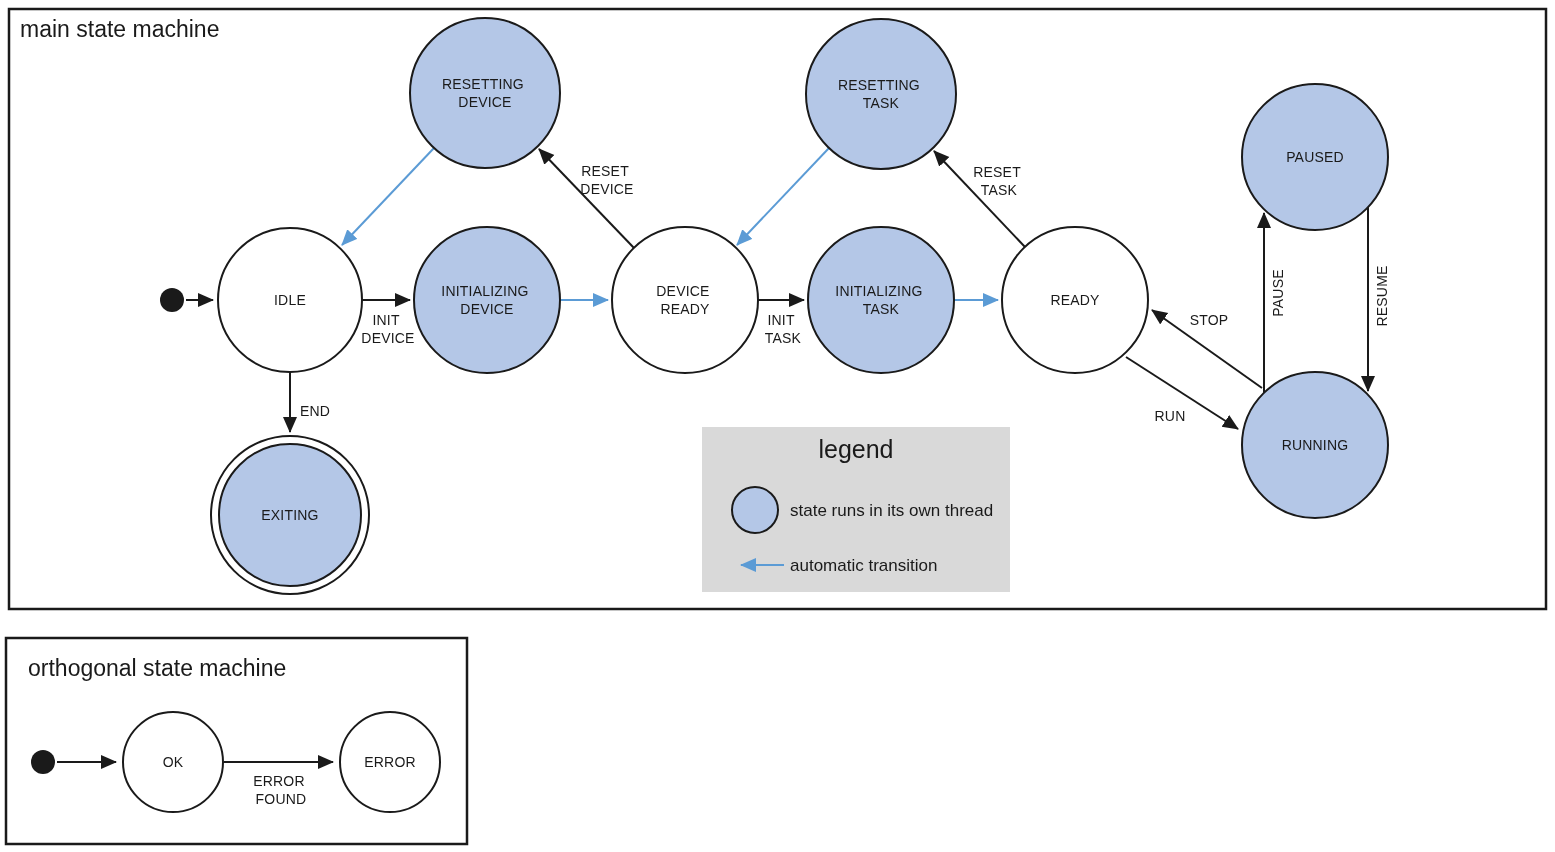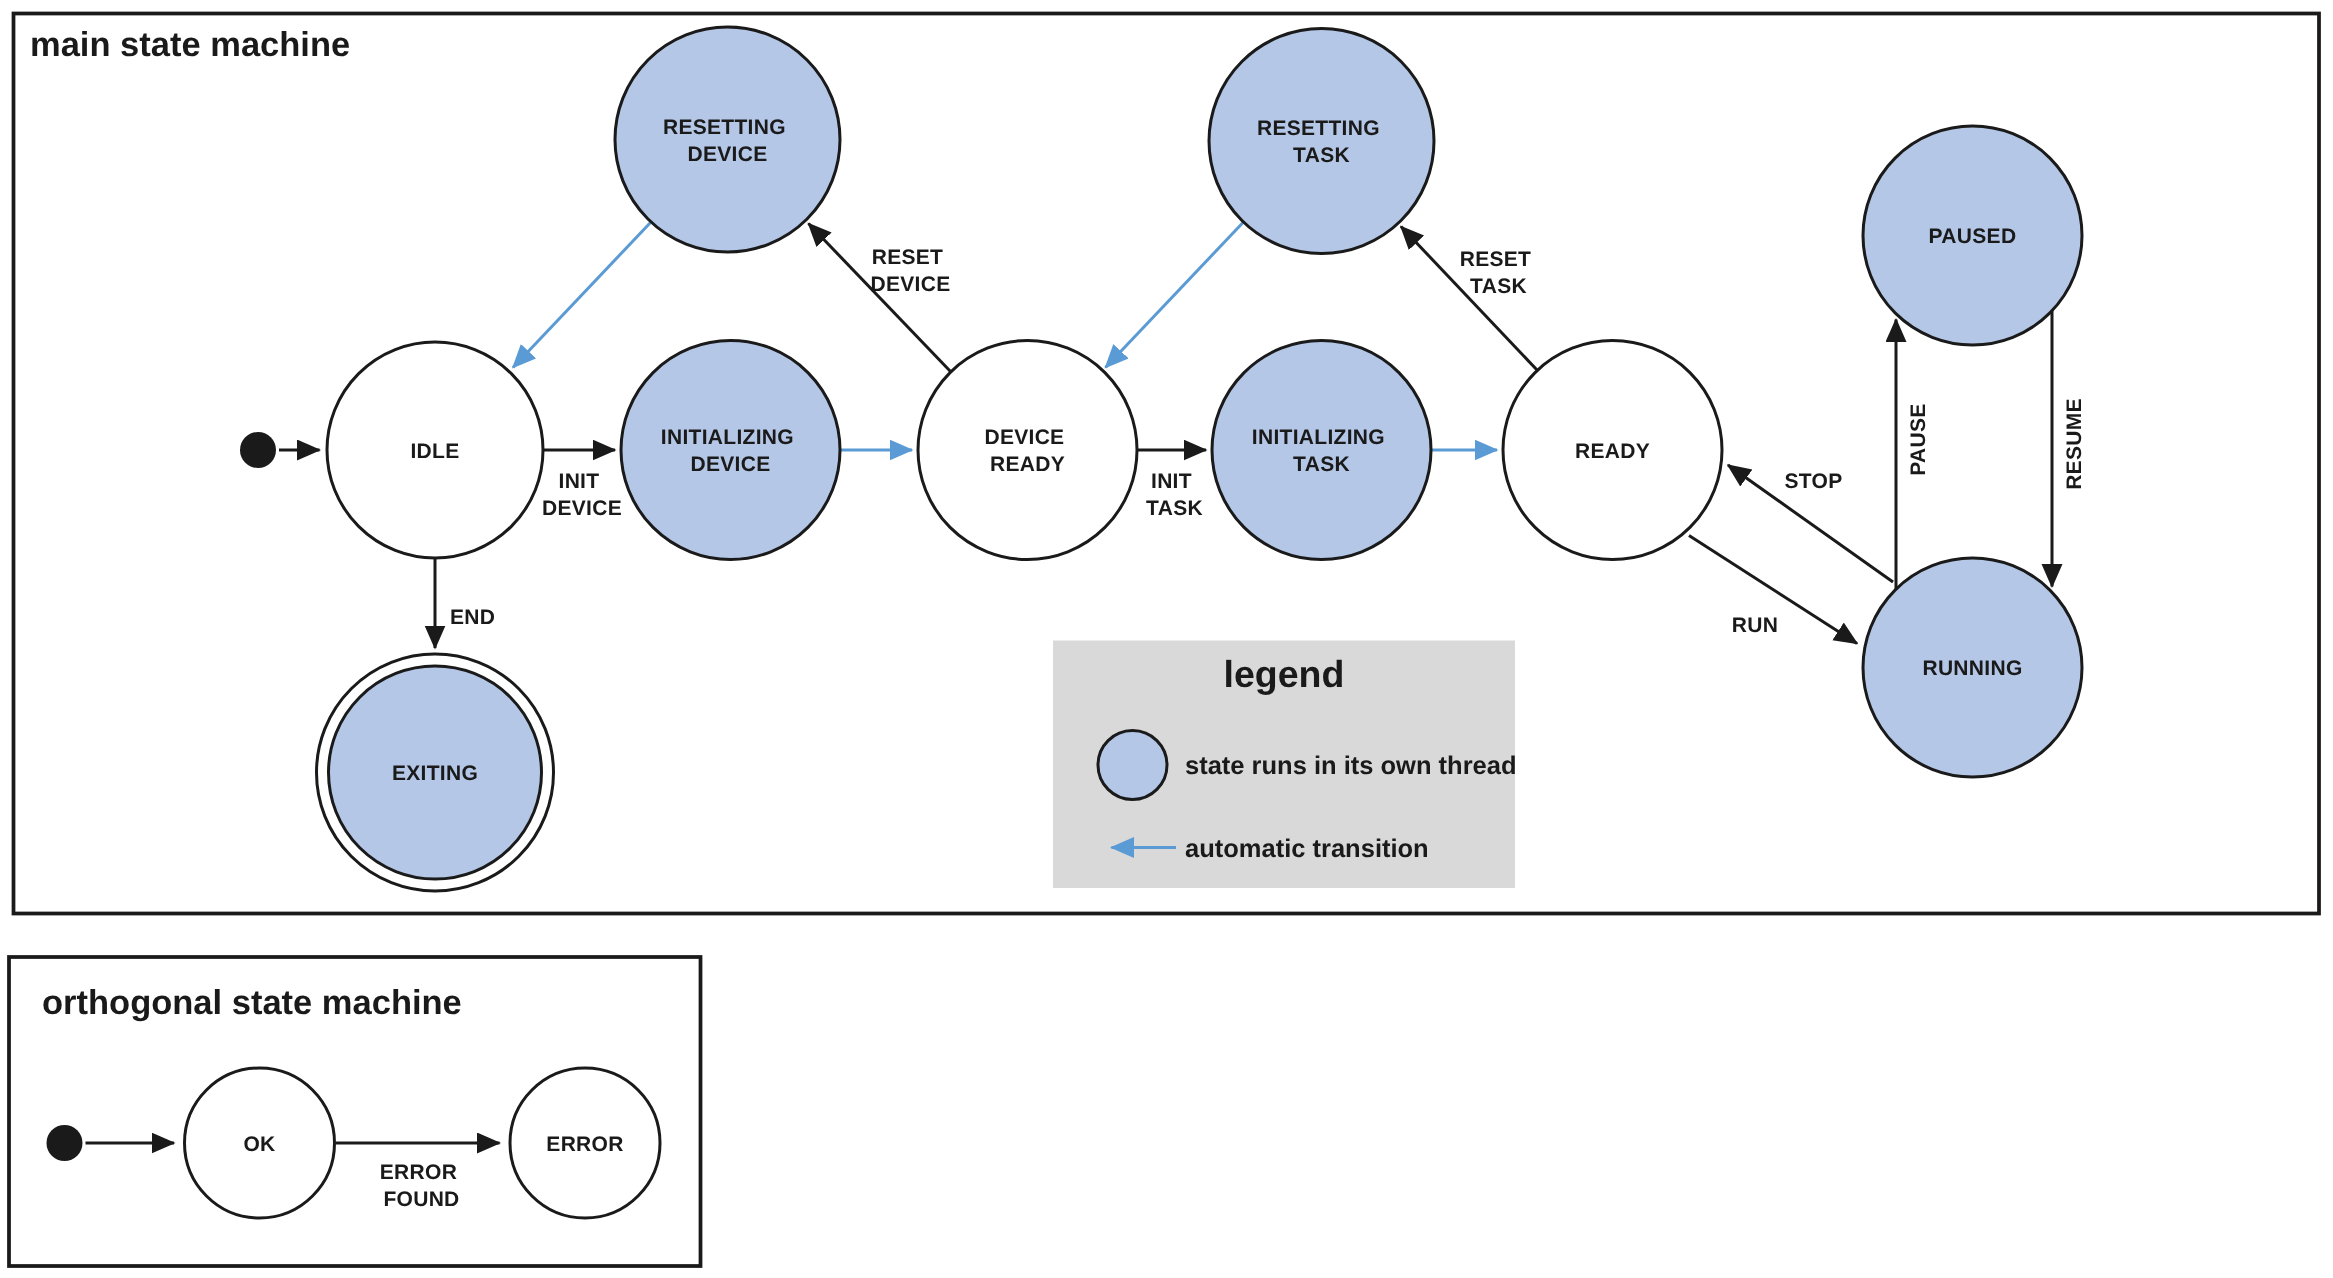--- a/index.html
+++ b/index.html
@@ -1,16 +1,16 @@
 <!DOCTYPE html>
 <html><head>
 <meta charset="utf-8">
 <style>
   html, body { margin: 0; padding: 0; background: #ffffff; }
-  .canvas { position: relative; width: 1555px; height: 852px; background: #ffffff; overflow: hidden; font-weight: bold; }
+  .canvas { position: relative; width: 1555px; height: 852px; background: #ffffff; overflow: hidden; }
   svg text {
     font-family: "Liberation Sans", "DejaVu Sans", sans-serif;
     fill: #1a1a1a;
   }
   .box-title   { font-size: 23px; }
   .legend-title{ font-size: 25px; text-anchor: middle; }
   .legend-text { font-size: 17px; }
   .state-label { font-size: 14px; text-anchor: middle; letter-spacing: 0.2px; }
   .edge-label  { font-size: 14px; text-anchor: middle; letter-spacing: 0.2px; }
   .edge-label.anchor-start { text-anchor: start; }

